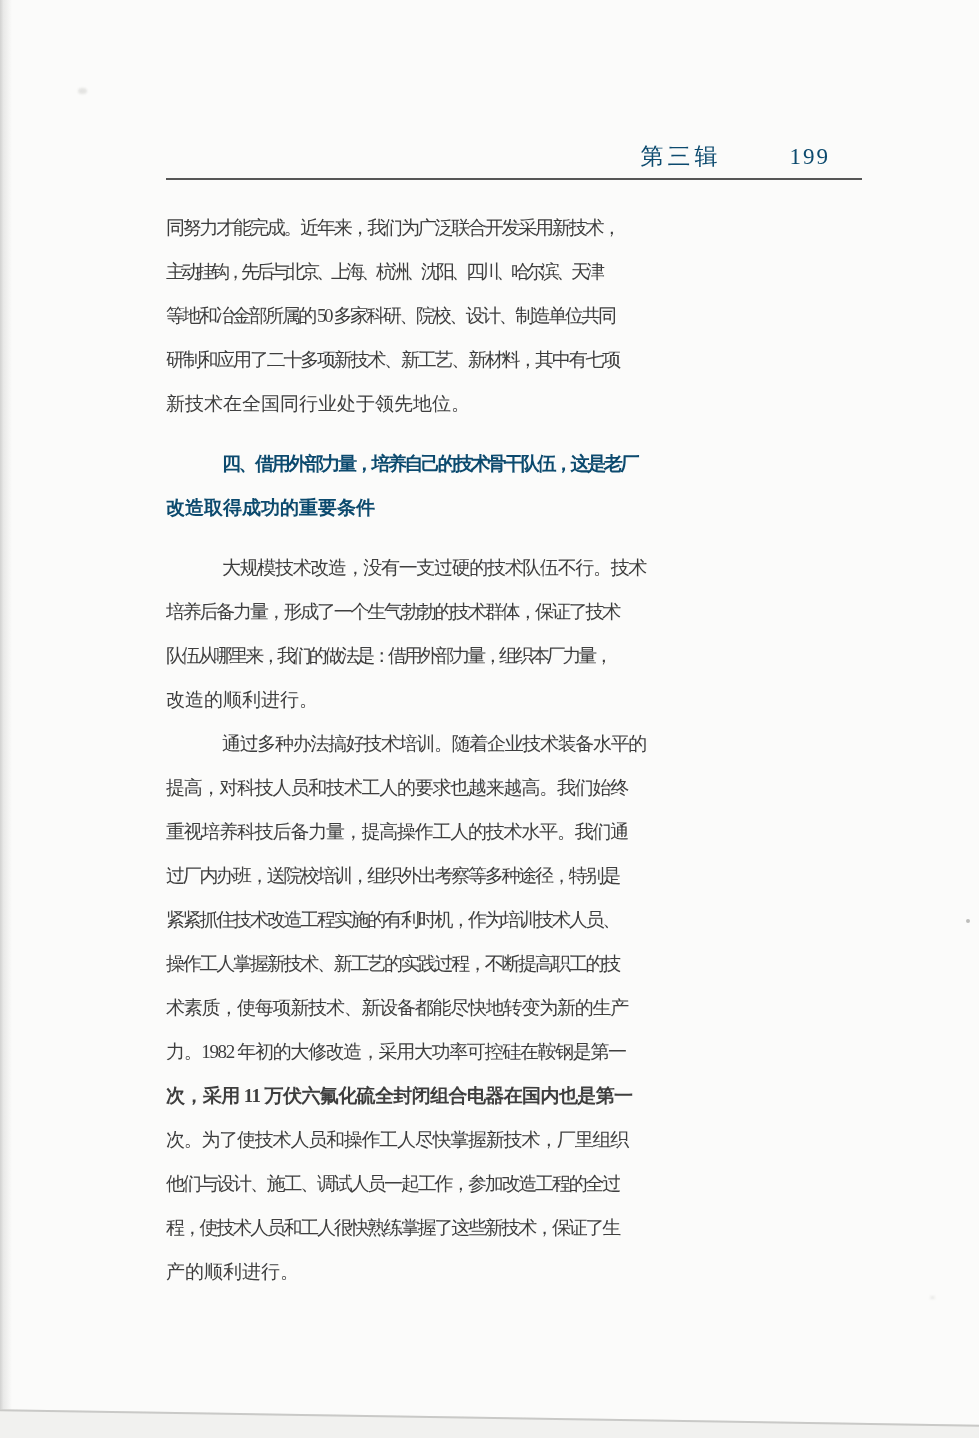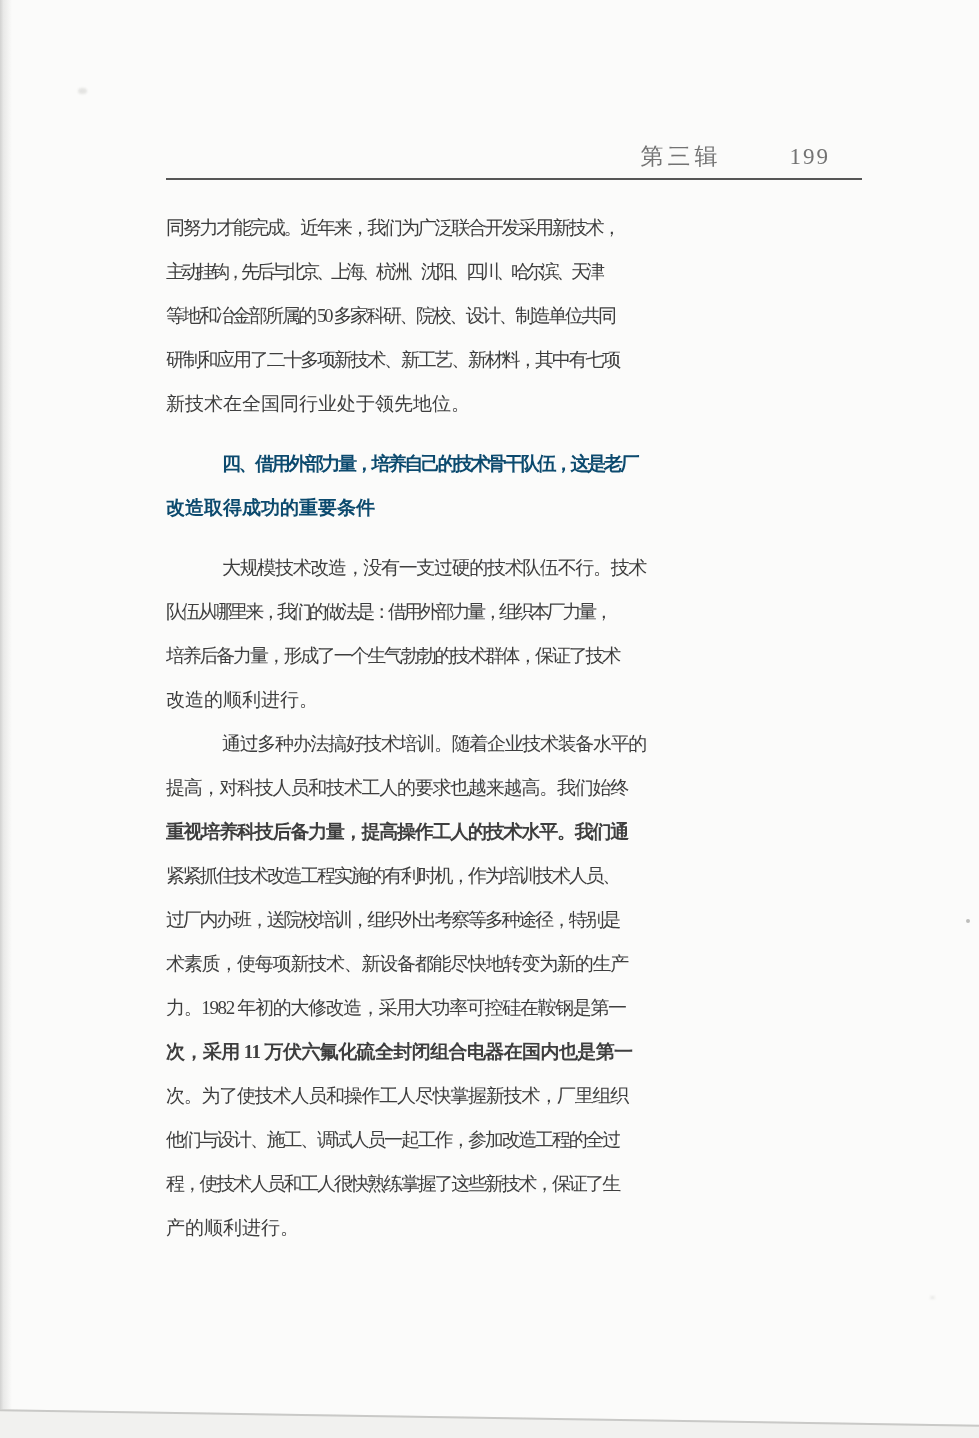--- a/index.html
+++ b/index.html
@@ -31,21 +31,21 @@
     left: 166px;
     top: 145px;
     width: 696px;
   }
   .page-header {
     display: flex;
     justify-content: flex-end;
     align-items: baseline;
     font-size: 23px;
     line-height: 24px;
-    color: #737373;
+    color: #0c4a6e;
     padding-right: 32px;
   }
   .page-header .section {
     letter-spacing: 4px;
   }
   .page-header .pagenum {
     margin-left: 68px;
     letter-spacing: 2px;
     font-family: "Liberation Serif", "DejaVu Serif", serif;
   }
@@ -123,31 +123,32 @@
         <span class="line">新技术在全国同行业处于领先地位。</span>
       </p>
 
       <p class="para heading">
         <span class="line just indent" style="letter-spacing: -2.4px;">四、借用外部力量，培养自己的技术骨干队伍，这是老厂</span>
         <span class="line">改造取得成功的重要条件</span>
       </p>
 
       <p class="para body">
         <span class="line just indent" style="letter-spacing: -1.33333px;">大规模技术改造，没有一支过硬的技术队伍不行。技术</span>
+        <span class="line just" style="letter-spacing: -2.22222px;">培养后备力量，形成了一个生气勃勃的技术群体，保证了技术</span>
         <span class="line just" style="letter-spacing: -3.14286px;">队伍从哪里来，我们的做法是：借用外部力量，组织本厂力量，</span>
-        <span class="line just" style="letter-spacing: -2.22222px;">培养后备力量，形成了一个生气勃勃的技术群体，保证了技术</span>
         <span class="line">改造的顺利进行。</span>
       </p>
 
       <p class="para body">
         <span class="line just indent" style="letter-spacing: -1.33333px;">通过多种办法搞好技术培训。随着企业技术装备水平的</span>
         <span class="line just" style="letter-spacing: -1.23077px;">提高，对科技人员和技术工人的要求也越来越高。我们始终</span>
-        <span class="line just" style="letter-spacing: -1.23077px; font-weight: bold;">重视培养科技后备力量，提高操作工人的技术水平。我们通</span>
+        <span class="line just" style="letter-spacing: -1.23077px;">重视培养科技后备力量，提高操作工人的技术水平。我们通</span>
+        <span class="line just" style="letter-spacing: -2.22222px;">过厂内办班，送院校培训，组织外出考察等多种途径，特别是</span>
         <span class="line just" style="letter-spacing: -2.22222px;">紧紧抓住技术改造工程实施的有利时机，作为培训技术人员、</span>
-        <span class="line just" style="letter-spacing: -2.22222px;">过厂内办班，送院校培训，组织外出考察等多种途径，特别是</span>
+        <span class="line just" style="letter-spacing: -2.22222px;">操作工人掌握新技术、新工艺的实践过程，不断提高职工的技</span>
         <span class="line just" style="letter-spacing: -1.23077px;">术素质，使每项新技术、新设备都能尽快地转变为新的生产</span>
         <span class="line just" style="letter-spacing: -1.34483px;">力。1982 年初的大修改造，采用大功率可控硅在鞍钢是第一</span>
         <span class="line just" style="letter-spacing: -0.606027px; font-weight: bold;">次，采用 11 万伏六氟化硫全封闭组合电器在国内也是第一</span>
         <span class="line just" style="letter-spacing: -1.23077px;">次。为了使技术人员和操作工人尽快掌握新技术，厂里组织</span>
         <span class="line just" style="letter-spacing: -2.22222px;">他们与设计、施工、调试人员一起工作，参加改造工程的全过</span>
         <span class="line just" style="letter-spacing: -2.22222px;">程，使技术人员和工人很快熟练掌握了这些新技术，保证了生</span>
         <span class="line">产的顺利进行。</span>
       </p>
 
     </main>

